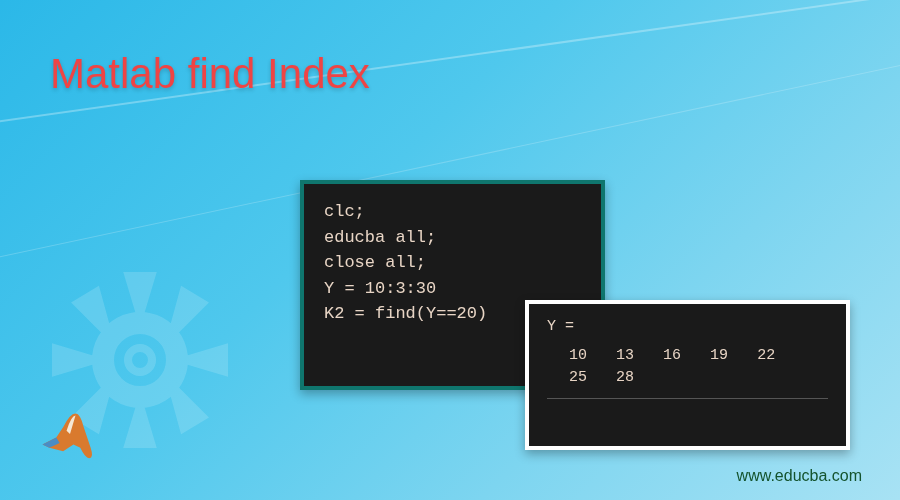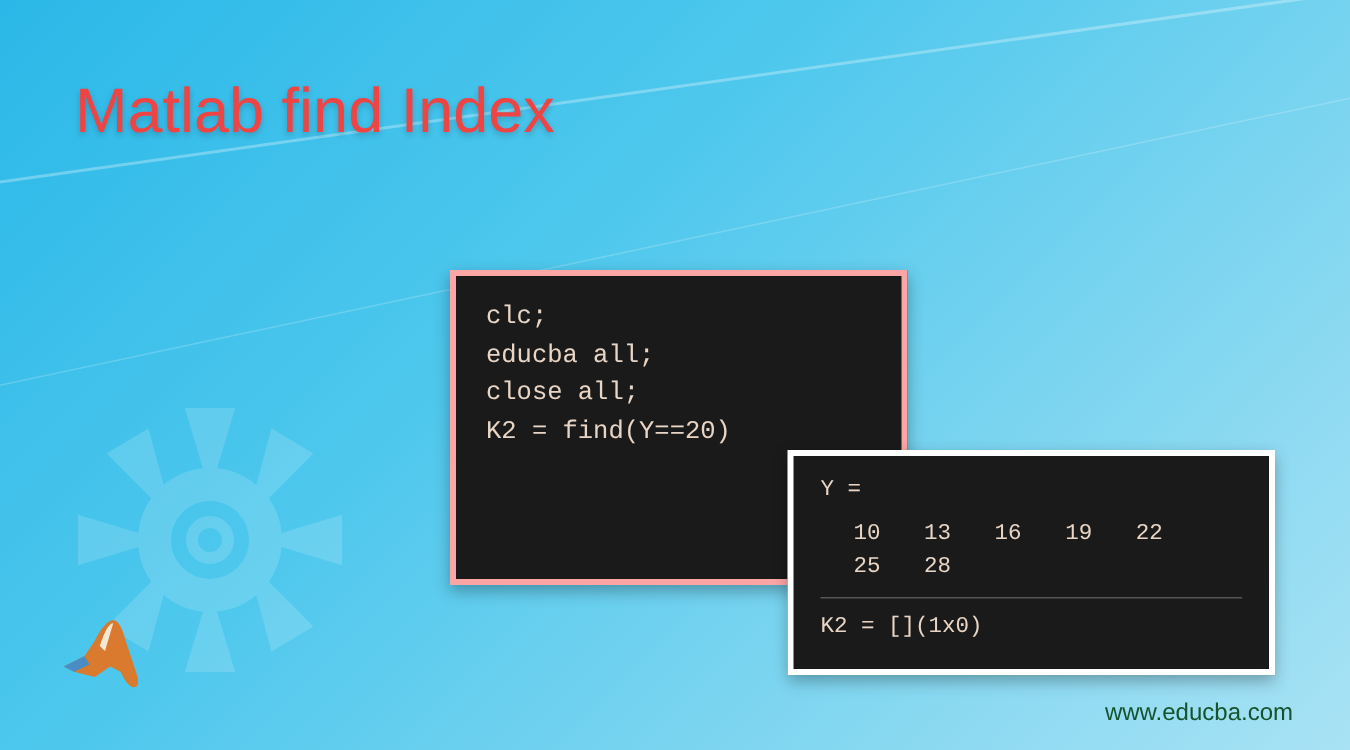--- a/index.html
+++ b/index.html
@@ -53,21 +53,21 @@
       width: 70px;
       height: 55px;
     }
     .code-box-1 {
       position: absolute;
       top: 180px;
       left: 300px;
       width: 305px;
       height: 210px;
       background: #1a1a1a;
-      border: 4px solid #fca5a5;
+      border: 4px solid #0f766e;
       box-shadow: 0 4px 10px rgba(0,0,0,0.3);
       padding: 15px 20px;
       color: #e8d5c5;
       font-family: 'Courier New', monospace;
       font-size: 17px;
       line-height: 1.5;
     }
     .code-box-2 {
       position: absolute;
       top: 300px;
@@ -122,31 +122,31 @@
 <svg class="matlab-logo" viewBox="0 0 100 80">
   <path d="M 10 50 L 30 40 L 40 25 Q 50 5 58 5 Q 65 5 70 25 L 80 55 Q 85 70 78 70 Q 72 70 65 55 L 55 50 L 40 60 L 20 55 Z" fill="#d97a2e"></path>
   <path d="M 10 50 L 30 40 L 35 48 L 20 55 Z" fill="#4a8cc4"></path>
   <path d="M 58 8 Q 52 8 45 30 L 50 35 Q 55 18 58 8 Z" fill="#f5e8d5"></path>
 </svg>
 
 <div class="code-box-1">
   <div>clc;</div>
   <div>educba all;</div>
   <div>close all;</div>
+  <div>Y = 10:3:30</div>
   <div>K2 = find(Y==20)</div>
 </div>
 
 <div class="code-box-2">
   <div>Y =</div>
   <div class="output-row">
     <span>10</span>
     <span>13</span>
     <span>16</span>
     <span>19</span>
     <span>22</span>
     <span>25</span>
     <span>28</span>
   </div>
   <hr class="divider-line">
-  <div>K2 = [](1x0)</div>
 </div>
 
 <div class="footer-url">www.educba.com</div>
 
 </body></html>

